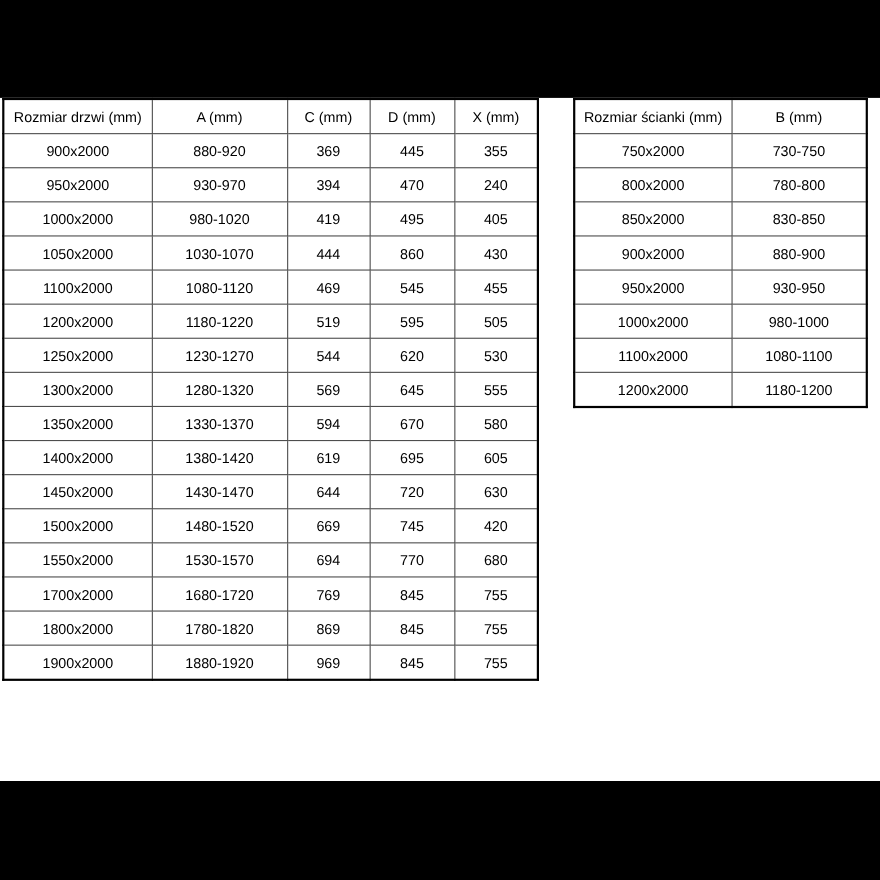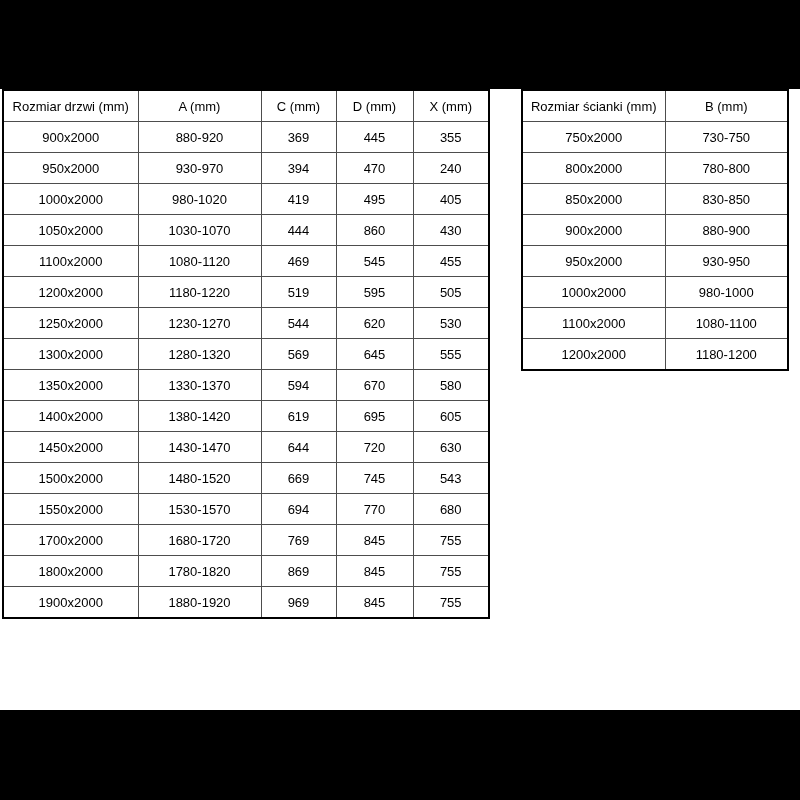--- a/index.html
+++ b/index.html
@@ -162,21 +162,21 @@
         <td>1430-1470</td>
         <td>644</td>
         <td>720</td>
         <td>630</td>
       </tr>
       <tr>
         <td>1500x2000</td>
         <td>1480-1520</td>
         <td>669</td>
         <td>745</td>
-        <td>543</td>
+        <td>420</td>
       </tr>
       <tr>
         <td>1550x2000</td>
         <td>1530-1570</td>
         <td>694</td>
         <td>770</td>
         <td>680</td>
       </tr>
       <tr>
         <td>1700x2000</td>

